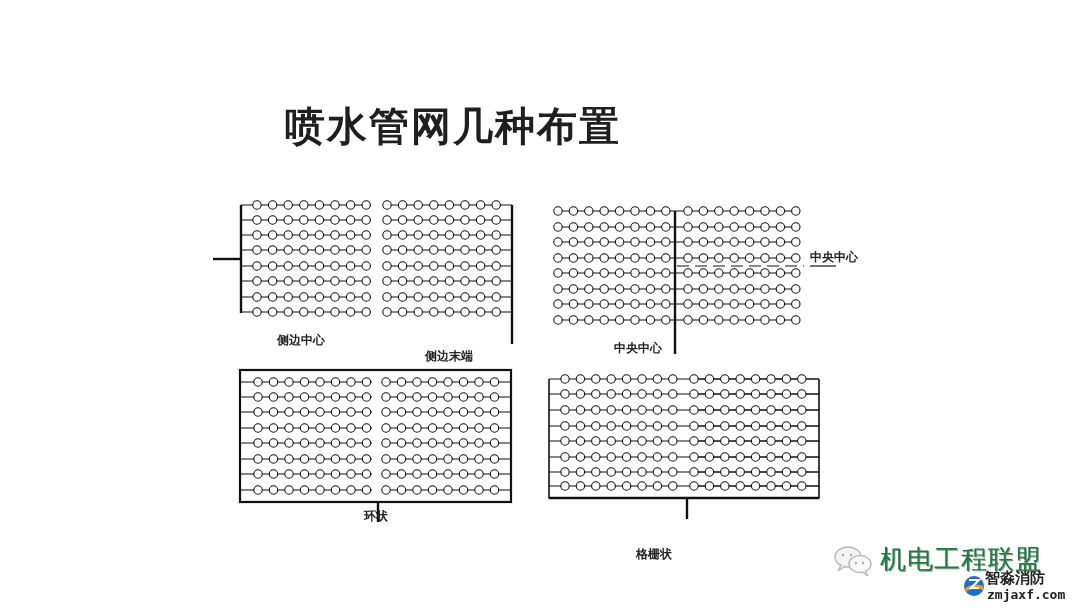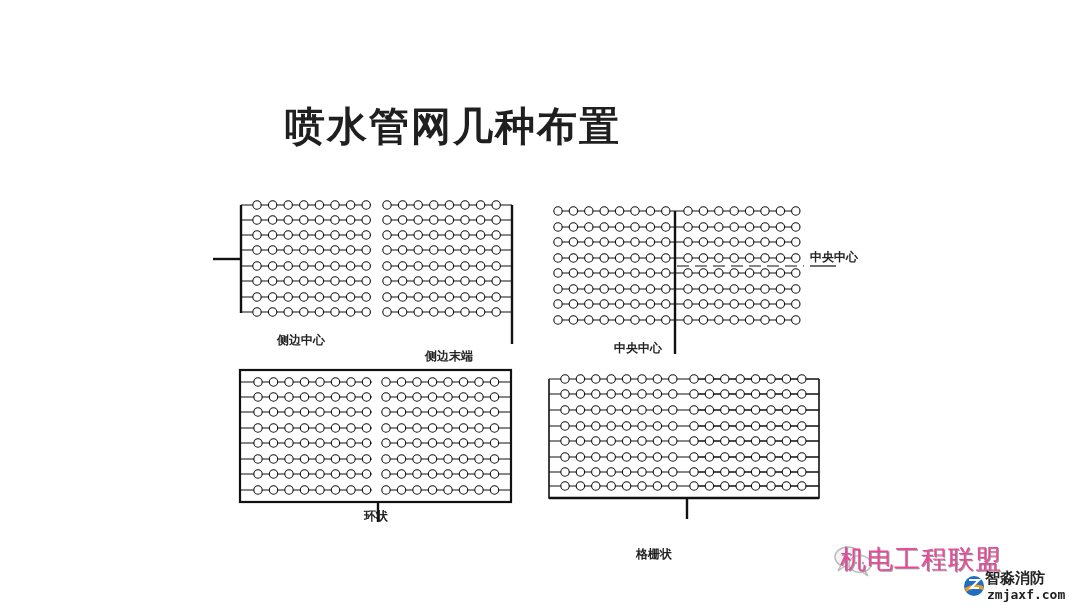--- a/index.html
+++ b/index.html
@@ -2,21 +2,21 @@
 <html><head>
 <meta charset="utf-8">
 <style>
   html, body { margin:0; padding:0; background:#ffffff; }
   body { width:1080px; height:608px; position:relative; overflow:hidden;
          font-family:"DejaVu Sans", sans-serif; }
   #slide-title { position:absolute; left:273px; top:88px; font-size:40px; font-weight:bold;
                  color:#1f1f1f; letter-spacing:2px; margin:12px; line-height:52px; }
   #diagram-svg { position:absolute; left:0; top:0; }
   .lbl { position:absolute; font-size:12px; font-weight:bold; color:#222; white-space:nowrap;text-align:center; }
-  #wm-text { position:absolute; left:840px; top:542px; font-size:26px; color:#ec4899;
+  #wm-text { position:absolute; left:880px; top:542px; font-size:26px; color:#15803d;
              text-shadow:1px 1px 0 #9a9a9a; letter-spacing:1px; }
   #wechat-icon { position:absolute; left:832px; top:544px; }
   #brand { position:absolute; left:963px; top:570px; }
   #brand-name { position:absolute; left:22px; top:-1px; font-size:15px; font-weight:bold; color:#222; white-space:nowrap; }
   #brand-url { position:absolute; left:24px; top:17px; font-size:13px; font-family:"DejaVu Sans Mono", monospace; font-weight:bold; color:#222; white-space:nowrap; }
 </style>
 </head>
 <body>
 
 <h1 id="slide-title">喷水管网几种布置</h1>

